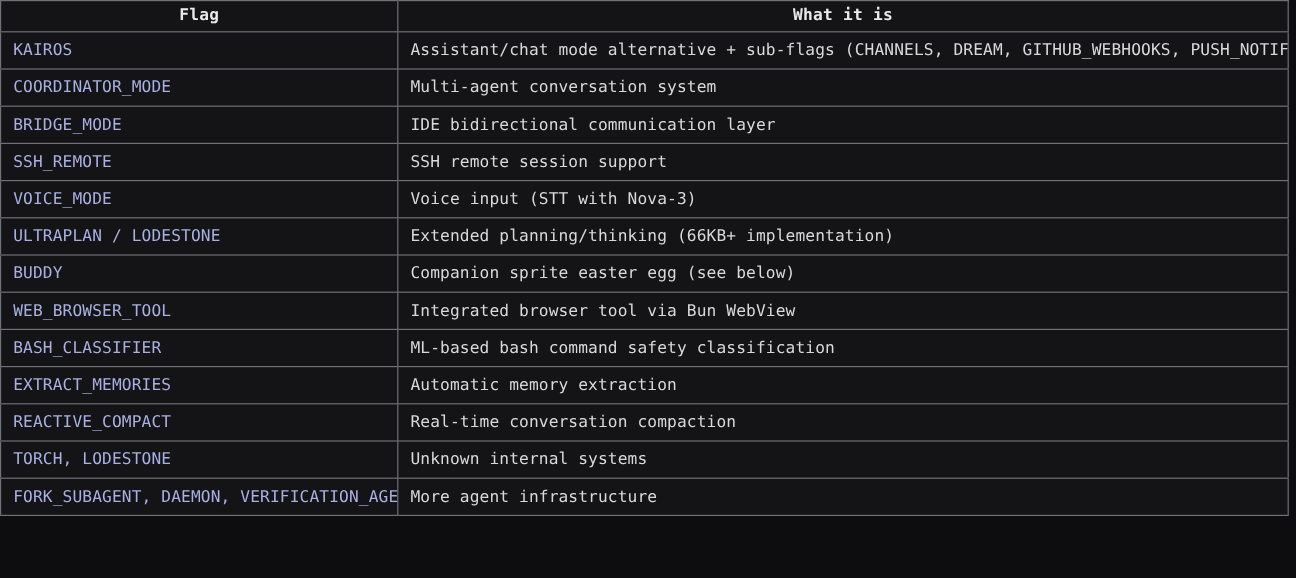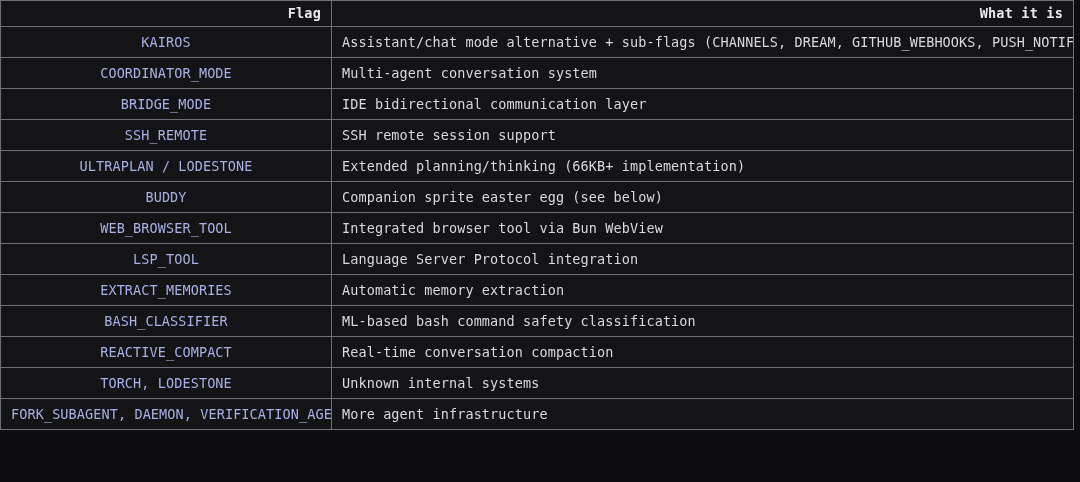--- a/index.html
+++ b/index.html
@@ -40,32 +40,32 @@
     font-size: 13.5px;
     line-height: 30px;
     white-space: nowrap;
     overflow: hidden;
     background: #141417;
   }
   table.flags-table th:last-child,
   table.flags-table td:last-child { border-right: none; }
 
   table.flags-table thead th {
-    text-align: right;
+    text-align: center;
     color: #e9e9ec;
     font-weight: 700;
     letter-spacing: 0.2px;
     background: #141417;
     height: 25px;
     line-height: 25px;
   }
 
   td.flag-cell {
     color: #a9b0e2;
-    text-align: center;
+    text-align: left;
     letter-spacing: 0.1px;
   }
   td.desc-cell {
     color: #d9d9db;
     text-align: left;
     letter-spacing: 0.1px;
   }
 </style>
 </head>
 <body>
@@ -93,42 +93,42 @@
         </tr>
         <tr>
           <td class="flag-cell">BRIDGE_MODE</td>
           <td class="desc-cell">IDE bidirectional communication layer</td>
         </tr>
         <tr>
           <td class="flag-cell">SSH_REMOTE</td>
           <td class="desc-cell">SSH remote session support</td>
         </tr>
         <tr>
+          <td class="flag-cell">VOICE_MODE</td>
+          <td class="desc-cell">Voice input (STT with Nova-3)</td>
+        </tr>
+        <tr>
           <td class="flag-cell">ULTRAPLAN / LODESTONE</td>
           <td class="desc-cell">Extended planning/thinking (66KB+ implementation)</td>
         </tr>
         <tr>
           <td class="flag-cell">BUDDY</td>
           <td class="desc-cell">Companion sprite easter egg (see below)</td>
         </tr>
         <tr>
           <td class="flag-cell">WEB_BROWSER_TOOL</td>
           <td class="desc-cell">Integrated browser tool via Bun WebView</td>
         </tr>
         <tr>
-          <td class="flag-cell">LSP_TOOL</td>
-          <td class="desc-cell">Language Server Protocol integration</td>
+          <td class="flag-cell">BASH_CLASSIFIER</td>
+          <td class="desc-cell">ML-based bash command safety classification</td>
         </tr>
         <tr>
           <td class="flag-cell">EXTRACT_MEMORIES</td>
           <td class="desc-cell">Automatic memory extraction</td>
-        </tr>
-        <tr>
-          <td class="flag-cell">BASH_CLASSIFIER</td>
-          <td class="desc-cell">ML-based bash command safety classification</td>
         </tr>
         <tr>
           <td class="flag-cell">REACTIVE_COMPACT</td>
           <td class="desc-cell">Real-time conversation compaction</td>
         </tr>
         <tr>
           <td class="flag-cell">TORCH, LODESTONE</td>
           <td class="desc-cell">Unknown internal systems</td>
         </tr>
         <tr>

